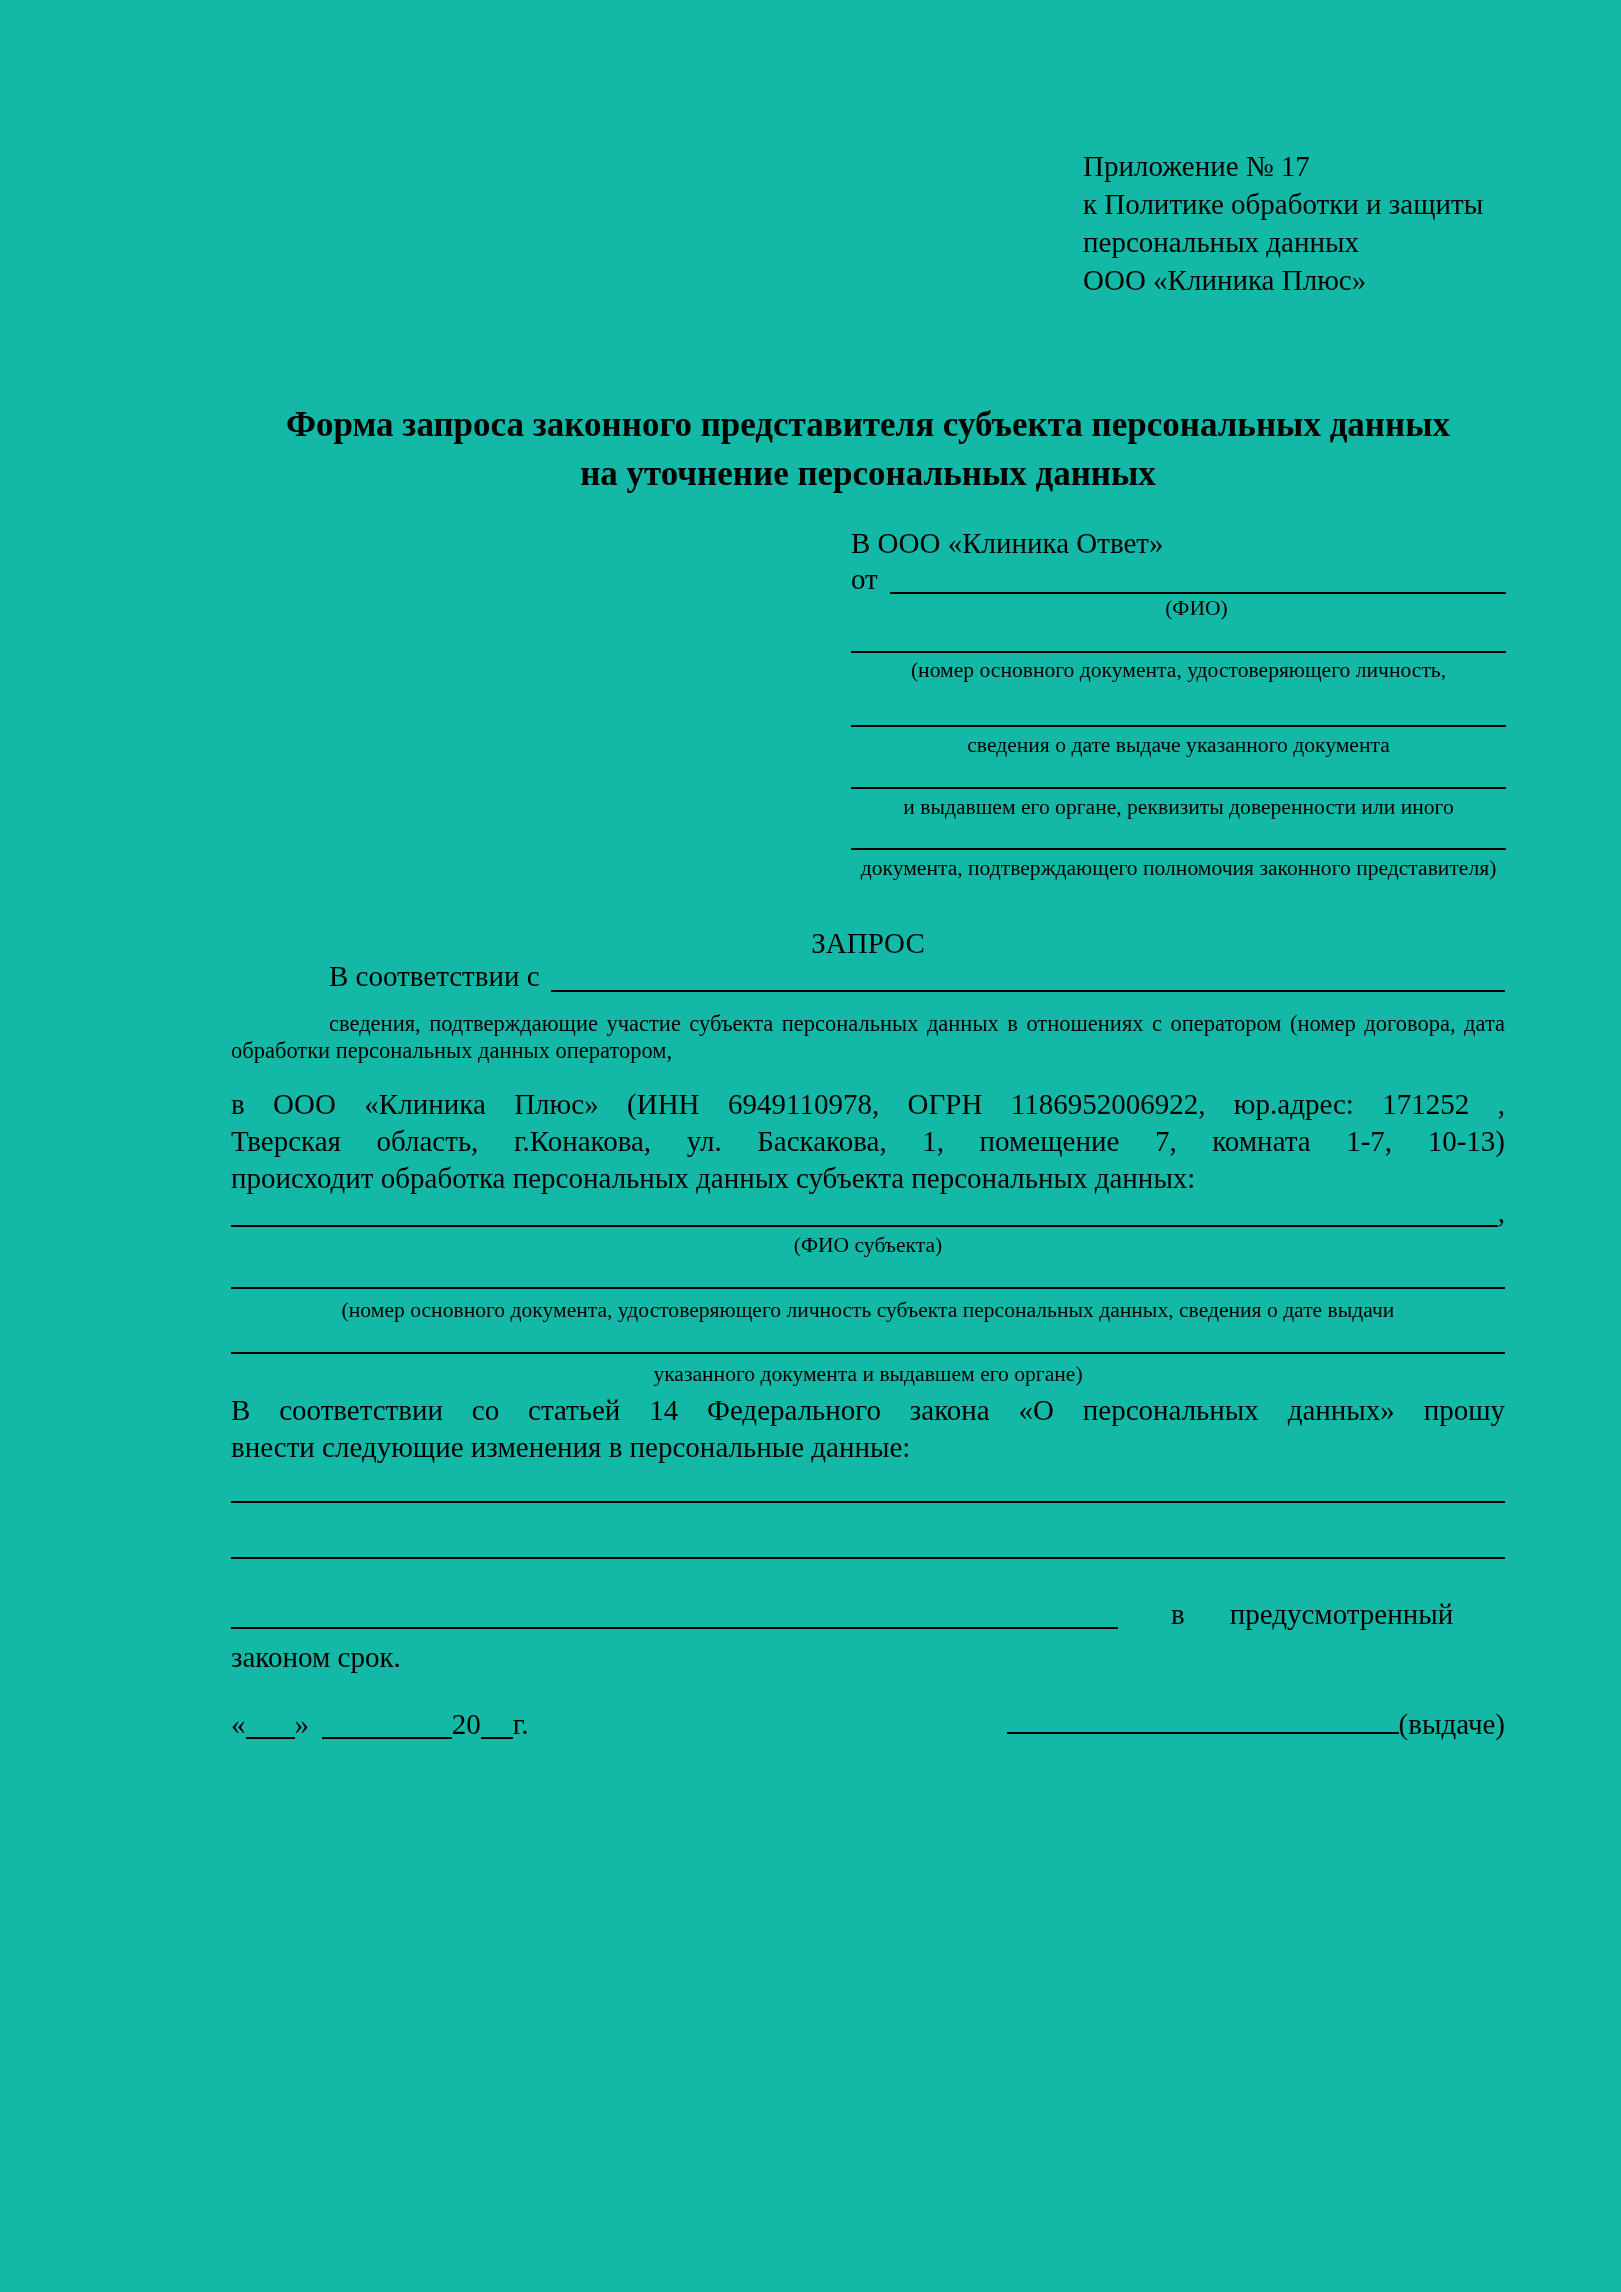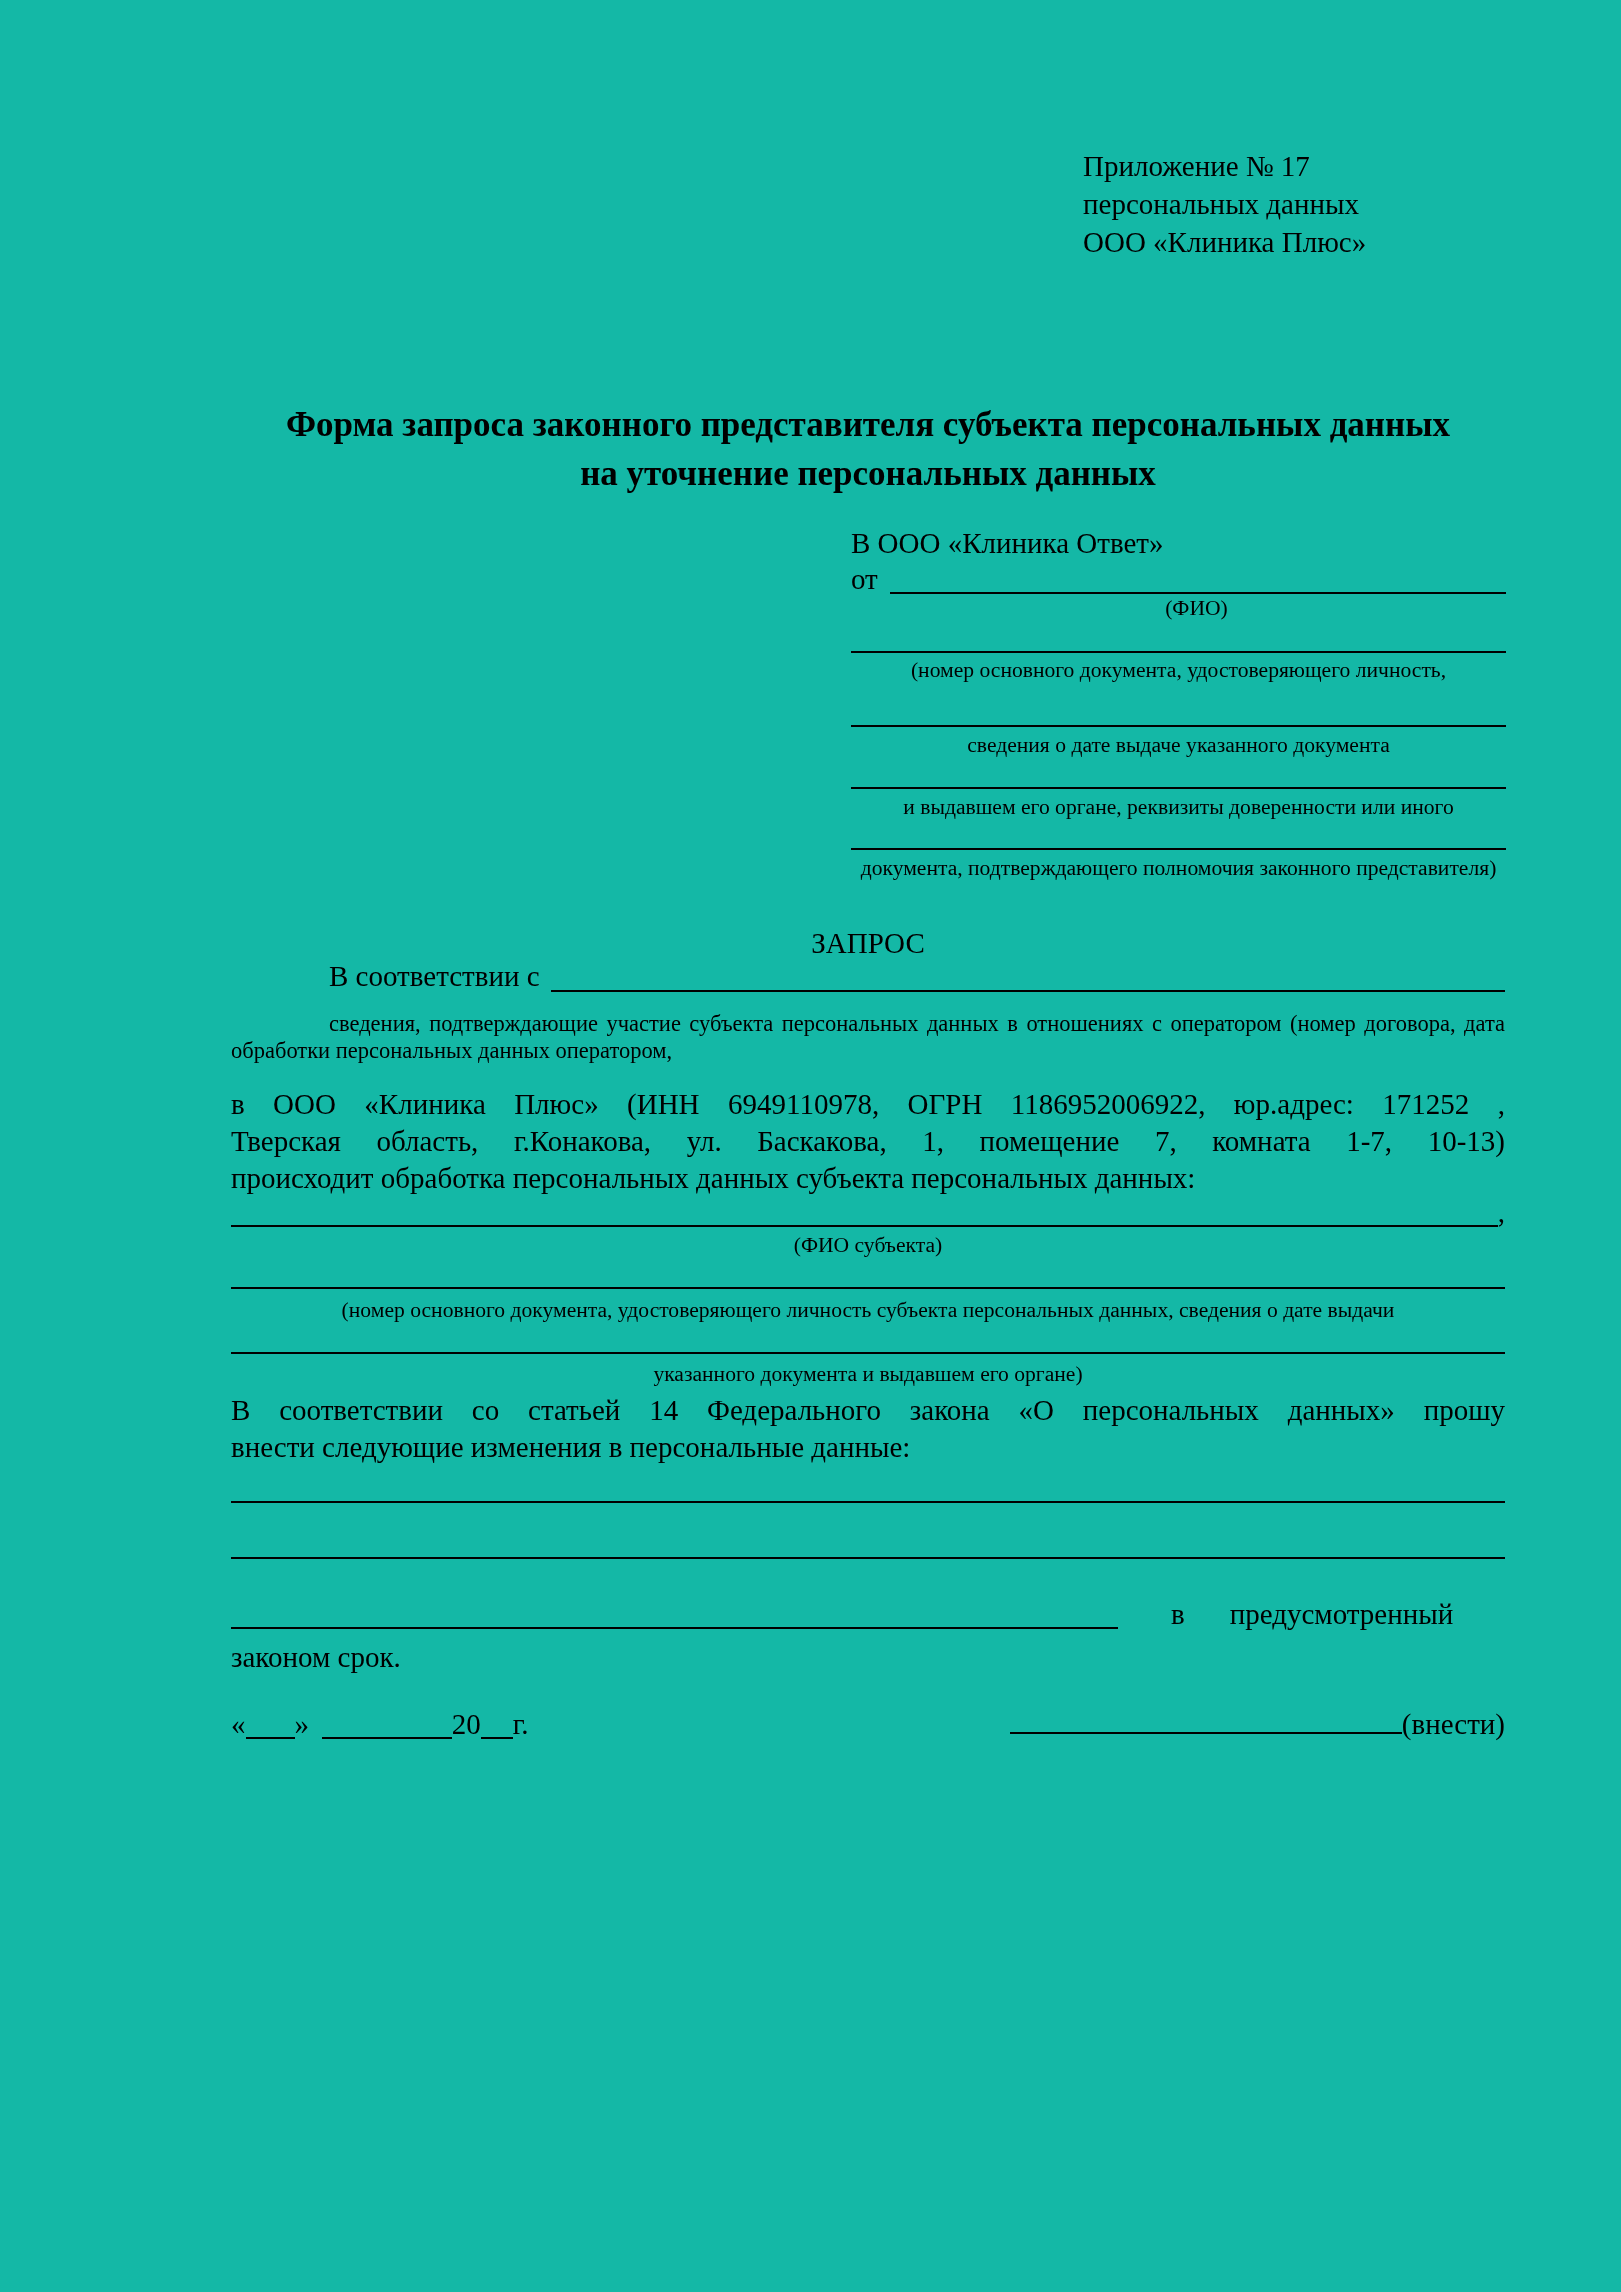--- a/index.html
+++ b/index.html
@@ -62,20 +62,21 @@
   .b400 { width:392px; }
   .sig-group { display:flex; align-items:baseline; }
 </style>
 </head>
 <body>
 
 <div class="page">
 
   <div class="abs header-block">
     <div>Приложение № 17</div>
+    <div>к Политике обработки и защиты</div>
     <div>персональных данных</div>
     <div>ООО «Клиника Плюс»</div>
   </div>
 
   <div class="abs title-block">
     <div>Форма запроса законного представителя субъекта персональных данных</div>
     <div>на уточнение персональных данных</div>
   </div>
 
   <div class="abs addressee">
@@ -145,18 +146,18 @@
   </div>
 
   <div class="abs para" style="top:1639px;">законом срок.</div>
 
   <div class="abs sign-row">
     <div>
       <span>«</span><span class="blank b50"></span><span>»</span><span class="blank b133"></span><span>20</span><span class="blank b33"></span><span>г.</span>
     </div>
     <div class="sig-group">
       <span class="blank b400"></span>
-        <span>(внести)</span>
+        <span>(выдаче)</span>
     </div>
   </div>
 
 </div>
 
 
 </body></html>

